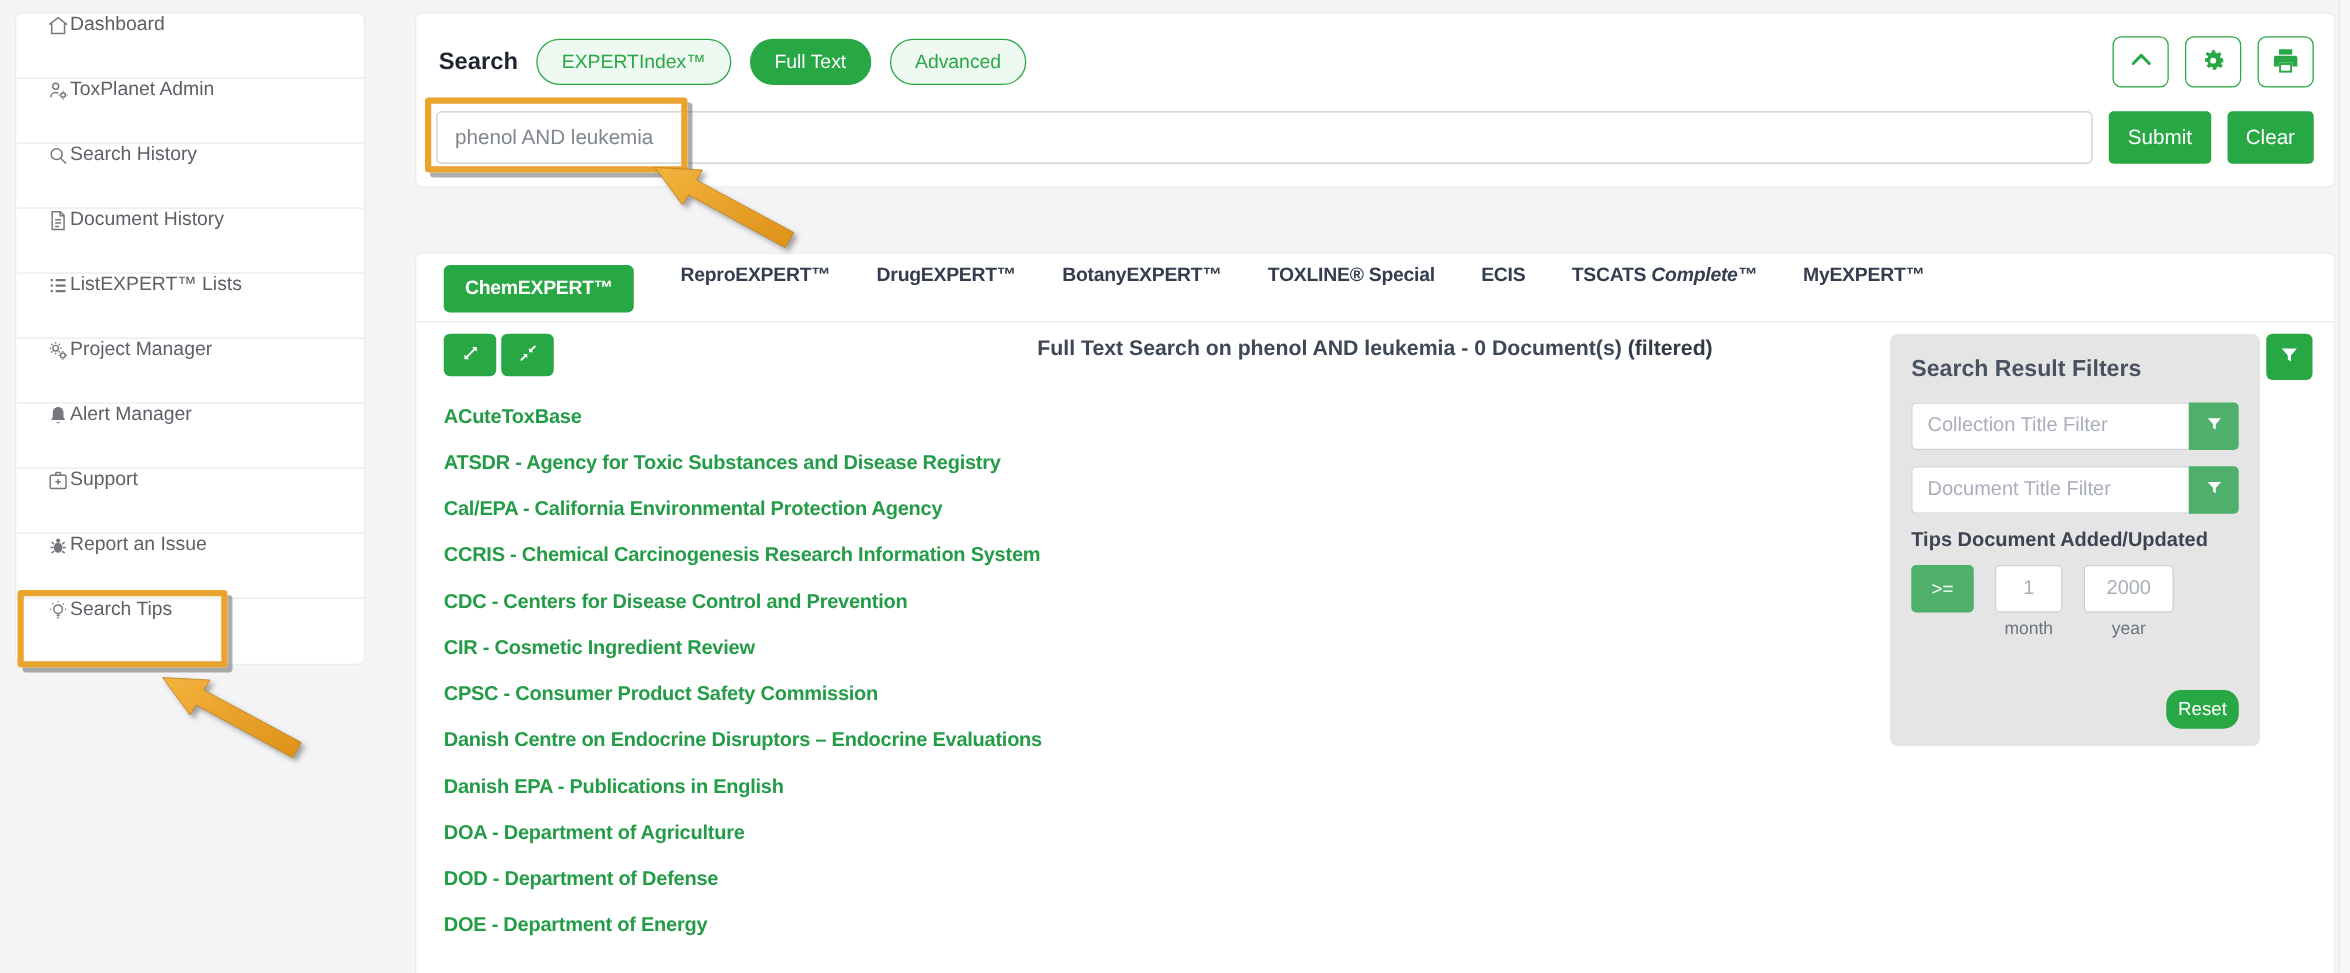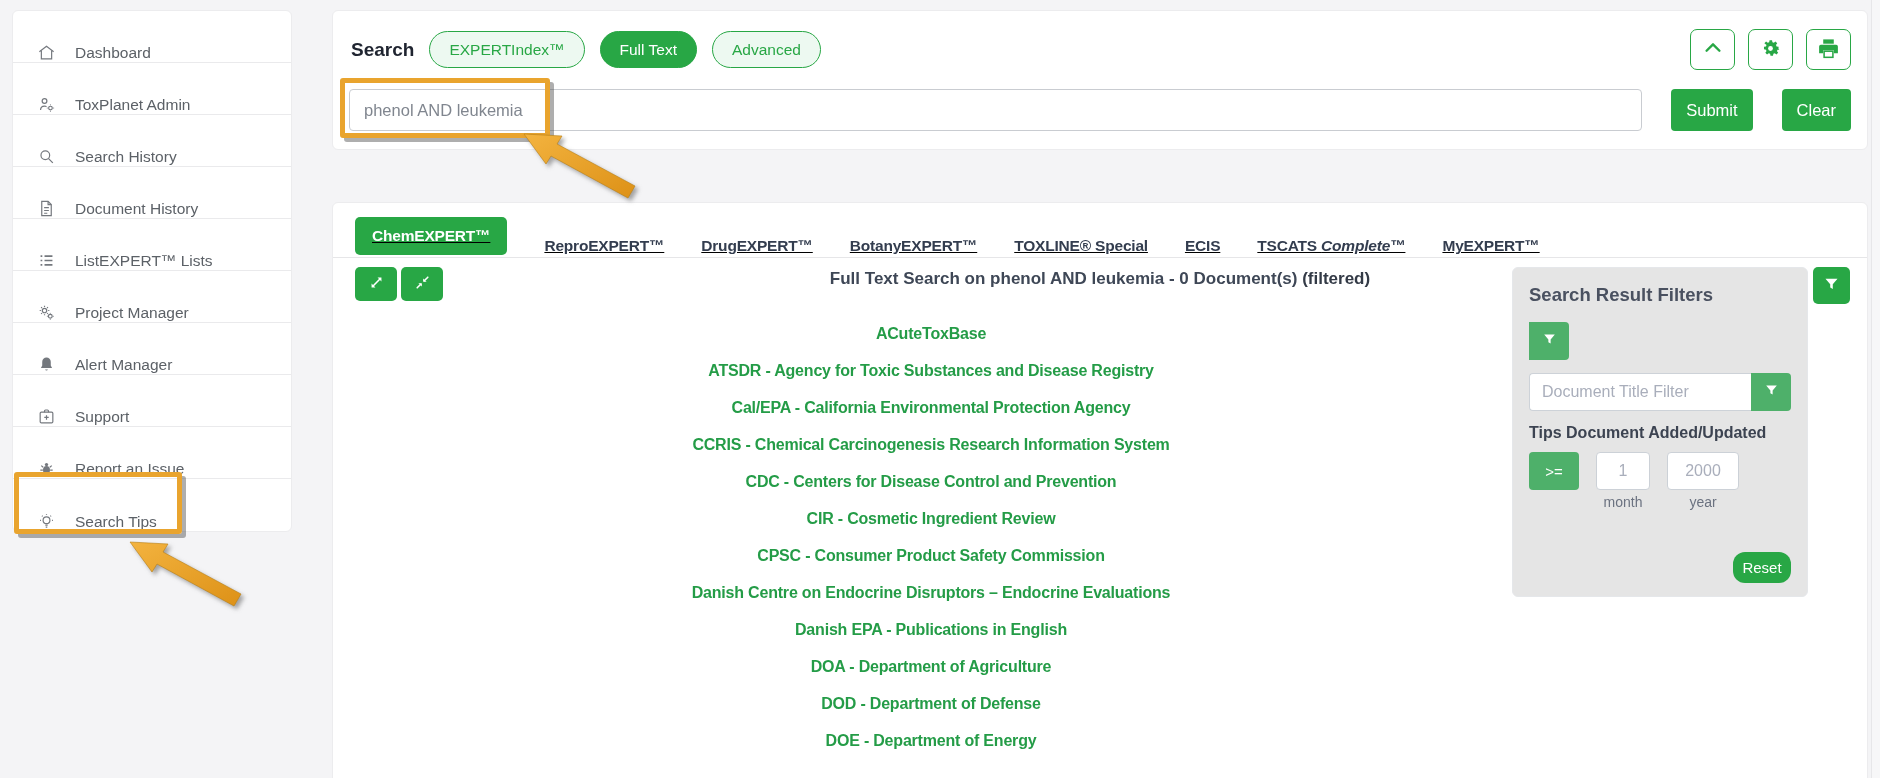--- a/index.html
+++ b/index.html
@@ -2,22 +2,22 @@
 <html><head>
 <meta charset="utf-8">
 <style>
   * { margin:0; padding:0; box-sizing:border-box; }
   html,body { width:1880px; height:778px; overflow:hidden; background:#f4f4f6;
     font-family:"Liberation Sans","DejaVu Sans",sans-serif; }
 
   
   .sidebar { position:absolute; left:12px; top:10px; width:280px; background:#fff;
     border:1px solid #ececee; border-radius:6px; z-index:1; }
-  .side-item { height:52px; display:flex; align-items:flex-end; padding-left:24px;
-    gap:19px; border-bottom:1px solid #eaeaec; cursor:pointer; }
+  .side-item { height:52px; display:flex; align-items:flex-start; padding-left:24px;
+    border-bottom:1px solid #eaeaec; cursor:pointer; }
   .side-item:last-child { border-bottom:none; }
   .side-item .ic { width:19px; height:19px; display:flex; align-items:center; justify-content:center; }
   .side-item .lbl { font-size:15.5px; color:#5c6167; }
   .ic svg { stroke:#74787e; fill:none; stroke-width:1.5; }
 
   
   .search-card { position:absolute; left:332px; top:10px; width:1536px; height:140px;
     background:#fff; border:1px solid #ececee; border-radius:6px; }
   .results-card { position:absolute; left:332px; top:202px; width:1536px; height:600px;
     background:#fff; border:1px solid #ececee; border-radius:6px; overflow:hidden; }
@@ -26,48 +26,48 @@
   .srow1 { display:flex; align-items:center; padding:18px 16px 0 18px; }
   .search-lbl { font-size:19px; font-weight:700; color:#1f2430; }
   .pill { display:inline-flex; align-items:center; height:37px; padding:0 19px;
     border-radius:19px; border:1px solid #28a745; background:#edf9f1; color:#28a745;
     font-size:15.5px; margin-left:15px; cursor:pointer; }
   .pill.active { background:#28a745; color:#fff; }
   .sp { flex:1; }
   .icon-btn { width:45px; height:41px; border:1.6px solid #28a745; border-radius:7px;
     background:#fff; display:flex; align-items:center; justify-content:center;
     margin-left:13px; cursor:pointer; }
-  .srow2 { display:flex; align-items:center; gap:29px; padding:0 16px; margin-top:19px; }
+  .srow2 { display:flex; align-items:center; gap:13px; padding:0 16px; margin-top:19px; }
   .query-input { flex:1; height:42px; border:1px solid #c9ccd1; border-radius:4px;
     padding:0 14px; font-size:16.5px; color:#80868f; outline:none;
     font-family:"Liberation Sans",sans-serif; }
   .btn-green { height:42px; background:#28a745; color:#fff; border:none; border-radius:4px;
     font-size:16.5px; padding:0 15px; cursor:pointer; font-family:"Liberation Sans",sans-serif; }
 
   
-  .tabs { display:flex; align-items:flex-end; gap:37px; padding:9px 0 0 22px; height:52px;text-decoration:underline; }
+  .tabs { display:flex; align-items:flex-start; gap:37px; padding:9px 0 0 22px; height:52px; }
   .tab { font-size:15.5px; font-weight:600; color:#333d4f; letter-spacing:-0.2px;
     cursor:pointer; white-space:nowrap; }
   .tab.active { background:#28a745; color:#fff; border-radius:5px; padding:10px 17px; }
   .tab i { font-style:italic; }
   .tabs-rule { border-bottom:1px solid #e6e6e8; margin-top:2px; }
 
   
   .tool-btn { position:absolute; width:42px; height:34px; background:#28a745; border:none;
     border-radius:5px; display:flex; align-items:center; justify-content:center; cursor:pointer; }
   .expand-btn { left:22px; top:64px; }
   .collapse-btn { left:68px; top:64px; }
   .res-heading { position:absolute; left:50%; transform:translateX(-50%); top:66px;
     font-size:17px; font-weight:600; color:#3e4756; white-space:nowrap; }
   .res-heading b { font-weight:800; color:#333a46; }
 
   
   .links { position:absolute; left:22px; top:112px; right:360px; }
   .result-link { display:block; line-height:37px; font-size:16px; font-weight:700;
-    color:#249c47; letter-spacing:-0.2px; text-decoration:none; cursor:pointer; white-space:nowrap;text-align:center; }
+    color:#249c47; letter-spacing:-0.2px; text-decoration:none; cursor:pointer; white-space:nowrap; }
 
   
   .filter-panel { position:absolute; left:1179px; top:64px; width:296px; height:330px;
     border:1px solid #e5e7ea; border-radius:6px; background:#e5e5e5; padding:16px 16px; }
   .filter-title { font-size:18.5px; font-weight:600; color:#4a5160; margin-bottom:16px; }
   .igroup { display:flex; margin-bottom:13px; }
   .igroup input { flex:1; height:38px; border:1px solid #cdd2d8; border-right:none;
     border-radius:4px 0 0 4px; padding:0 12px; font-size:16px; color:#6a7078; outline:none;
     font-family:"Liberation Sans",sans-serif; min-width:0; }
   .igroup input::placeholder { color:#a9aebb; }
@@ -289,20 +289,21 @@
     <a class="result-link">Danish Centre on Endocrine Disruptors – Endocrine Evaluations</a>
     <a class="result-link">Danish EPA - Publications in English</a>
     <a class="result-link">DOA - Department of Agriculture</a>
     <a class="result-link">DOD - Department of Defense</a>
     <a class="result-link">DOE - Department of Energy</a>
   </div>
 
   <aside class="filter-panel">
     <div class="filter-title">Search Result Filters</div>
     <div class="igroup">
+      <input type="text" placeholder="Collection Title Filter" style="">
       <button class="funnel-sm">
         <span>
           <svg width="15" height="15" viewBox="0 0 24 24">
               <path d="M3.5 4h17l-6.7 7.8v6.7l-3.6-2.2v-4.5z" fill="#fff"></path>
             </svg>
         </span>
       </button>
     </div>
     <div class="igroup">
       <input type="text" placeholder="Document Title Filter" style="">

